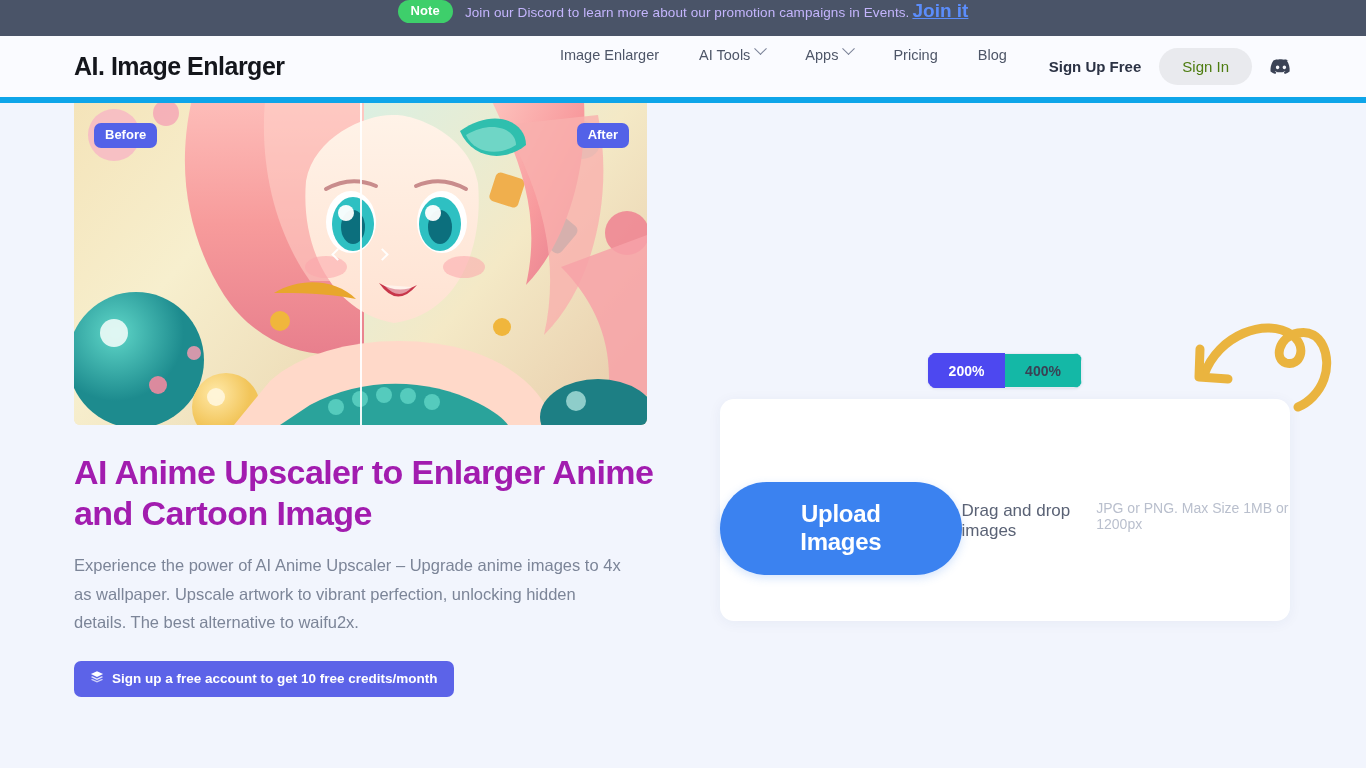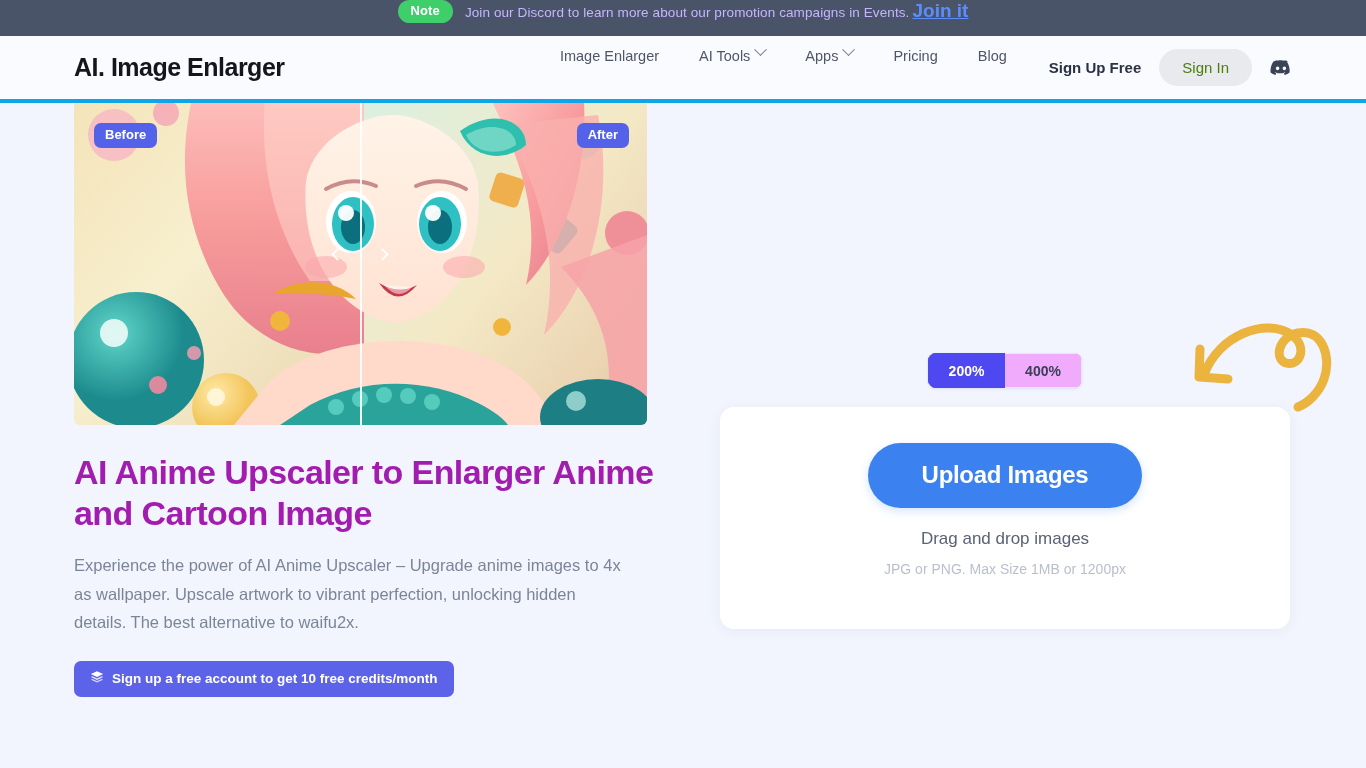--- a/index.html
+++ b/index.html
@@ -48,21 +48,21 @@
     font-weight: 700;
     text-decoration: underline;
     margin-left: 3px;
     font-size: 19px;
   }
 
   
   .site-header {
     height: 67px;
     background: #fafbff;
-    border-bottom: 4px solid #0ea5e9;
+    border-bottom: 6px solid #0ea5e9;
     display: flex;
     align-items: center;
     padding: 0 74px 0 74px;
     position: relative;
     z-index: 30;
   }
   .logo {
     font-size: 25px;
     font-weight: 800;
     color: #14161c;
@@ -240,43 +240,43 @@
   }
   .scale-opt {
     width: 77px;
     height: 35px;
     display: flex;
     align-items: center;
     justify-content: center;
     font-size: 14px;
     font-weight: 600;
     color: #3a4154;
-    background: #f0abfc;
+    background: #14b8a6;
     cursor: pointer;
     border: 1px solid #e6e9f2;
   }
   .scale-opt.active {
     background: #4d48f0;
     color: #ffffff;
     border-color: #4d48f0;
     font-weight: 700;
   }
   .scale-opt + .scale-opt { border-left: none; }
 
   .upload-card {
     position: absolute;
     left: 0;
-    top: 304px;
+    top: 296px;
     width: 570px;
     height: 222px;
     background: #ffffff;
     border-radius: 14px;
     box-shadow: 0 2px 14px rgba(40,55,110,.055);
     display: flex;
-    flex-direction: column;
+    flex-direction: row;
     align-items: center;
   }
   .upload-btn {
     margin-top: 36px;
     background: #3b82f0;
     color: #ffffff;
     font-size: 24px;
     font-weight: 800;
     letter-spacing: -0.3px;
     border: none;

